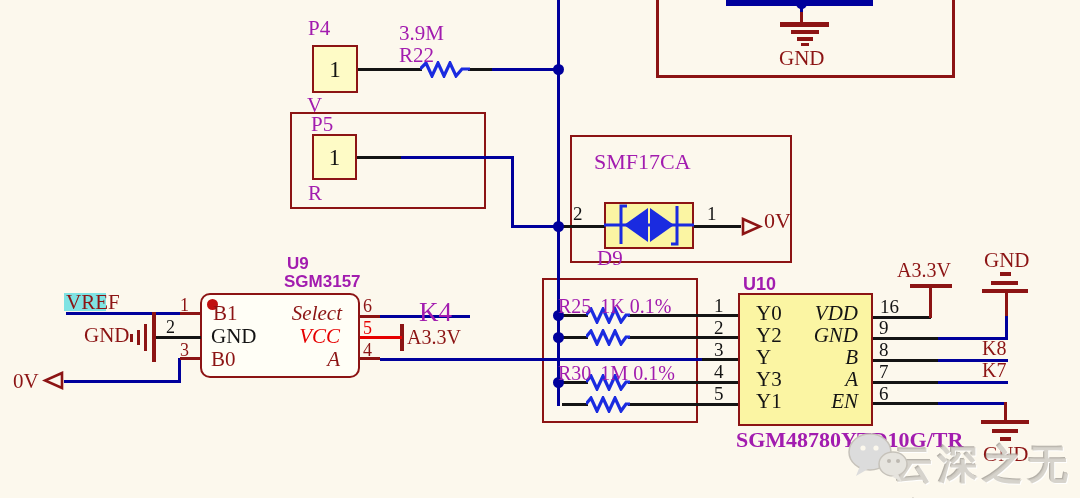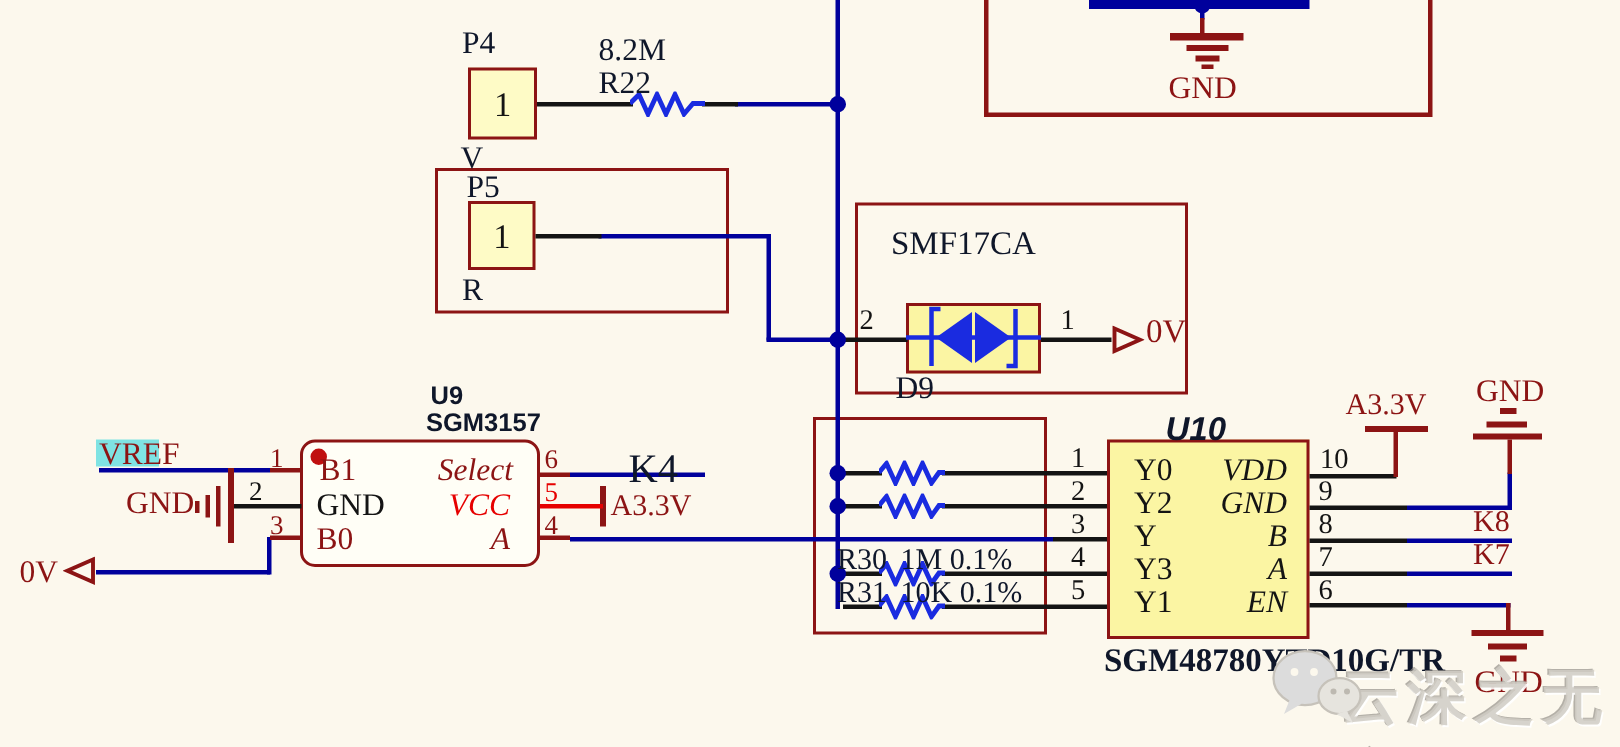--- a/index.html
+++ b/index.html
@@ -1,19 +1,19 @@
 <!DOCTYPE html>
 <html><head>
 <meta charset="utf-8">
 <style>
   html,body{margin:0;padding:0;}
   #canvas{position:relative;width:1080px;height:498px;background:#FCF8ED;overflow:hidden;
           font-family:"Liberation Serif",serif;}
   .t{position:absolute;white-space:nowrap;line-height:1;font-size:21px;}
-  .blue{color:#0f172a}
+  .blue{color:#a21caf}
   .maroon{color:#8C1414}
   .blk{color:#141414}
   .red{color:#E60000}
   .sans{font-family:"Liberation Sans",sans-serif;font-weight:bold;margin-left:21px;}
   .wire{position:absolute;}
   .wb{background:#00009C}
   .wk{background:#141414}
   .wm{background:#8C1414}
   .wr{background:#E60000}
   .dot{position:absolute;width:11px;height:11px;border-radius:50%;background:#00009C;}
@@ -150,21 +150,21 @@
   <svg class="svgel" style="left:741px;top:217px;" width="22" height="19">
     <path d="M2,2 L19,9.5 L2,17 Z" fill="none" stroke="#8C1414" stroke-width="2.6"></path>
     </svg>
   <svg class="svgel" style="left:42px;top:371px;" width="22" height="19">
     <path d="M20,2 L3,9.5 L20,17 Z" fill="none" stroke="#8C1414" stroke-width="2.6"></path>
     </svg>
 
   <div class="t maroon" style="left:779px;top:48px;">GND</div>
 
   <div class="t blue" style="left:308px;top:18px;">P4</div>
-  <div class="t blue" style="left:399px;top:23px;">8.2M</div>
+  <div class="t blue" style="left:399px;top:23px;">3.9M</div>
   <div class="t blue" style="left:399px;top:45px;">R22</div>
   <div class="t blk" style="left:312px;top:45px;width:46px;height:48px;display:flex;align-items:center;justify-content:center;font-size:23px;">1</div>
   <div class="t blue" style="left:307px;top:95px;">V</div>
 
   <div class="t blue" style="left:311px;top:114px;">P5</div>
   <div class="t blk" style="left:312px;top:134px;width:45px;height:46px;display:flex;align-items:center;justify-content:center;font-size:23px;">1</div>
   <div class="t blue" style="left:308px;top:183px;">R</div>
 
   <div class="t blue" style="left:594px;top:151px;font-size:22px;">SMF17CA</div>
   <div class="t blk" style="left:573px;top:204px;font-size:19px;">2</div>
@@ -187,51 +187,51 @@
   <div class="t red" style="left:363px;top:319px;font-size:18px;">5</div>
   <div class="t maroon" style="left:363px;top:341px;font-size:18px;">4</div>
 
   <div style="position:absolute;left:64px;top:293px;width:42px;height:18px;background:#7FE3E3;"></div>
   <div class="t maroon z30" style="left:66px;top:292px;">VREF</div>
   <div class="t maroon" style="left:84px;top:325px;">GND</div>
   <div class="t maroon" style="left:13px;top:371px;">0V</div>
   <div class="t blue" style="left:419px;top:299px;font-size:27px;">K4</div>
   <div class="t maroon" style="left:407px;top:327px;font-size:20px;">A3.3V</div>
 
+  <div class="t blue rowlabel" style="left:558px;top:296px;font-size:20px;">
+    <span>R25</span>
+      <span>1K 0.1%</span>
+    </div>
   <div class="t blue rowlabel" style="left:558px;top:363px;font-size:20px;">
     <span>R30</span>
       <span>1M 0.1%</span>
     </div>
-  <div class="t blue rowlabel" style="left:558px;top:385px;font-size:20px;">
-    <span>R31</span>
-      <span>10K 0.1%</span>
-    </div>
-
-  <div class="t blue sans" style="left:756px;top:275px;font-size:22px;font-style:italic;">U10</div>
+
+  <div class="t blue sans" style="left:722px;top:275px;font-size:18px;">U10</div>
   <div class="t blue" style="left:736px;top:429px;font-size:22px;font-weight:bold;">SGM48780YTD10G/TR</div>
 
   <div class="t blk" style="left:756px;top:303px;">Y0</div>
   <div class="t blk" style="left:756px;top:325px;">Y2</div>
   <div class="t blk" style="left:756px;top:347px;">Y</div>
   <div class="t blk" style="left:756px;top:369px;">Y3</div>
   <div class="t blk" style="left:756px;top:391px;">Y1</div>
 
   <div class="t blk ralign" style="left:780px;top:303px;width:78px;">VDD</div>
   <div class="t blk ralign" style="left:780px;top:325px;width:78px;">GND</div>
   <div class="t blk ralign" style="left:780px;top:347px;width:78px;">B</div>
   <div class="t blk ralign" style="left:780px;top:369px;width:78px;">A</div>
   <div class="t blk ralign" style="left:780px;top:391px;width:78px;">EN</div>
 
   <div class="t blk" style="left:714px;top:296px;font-size:19px;">1</div>
   <div class="t blk" style="left:714px;top:318px;font-size:19px;">2</div>
   <div class="t blk" style="left:714px;top:340px;font-size:19px;">3</div>
   <div class="t blk" style="left:714px;top:362px;font-size:19px;">4</div>
   <div class="t blk" style="left:714px;top:384px;font-size:19px;">5</div>
 
-  <div class="t blk" style="left:880px;top:297px;font-size:19px;">10</div>
+  <div class="t blk" style="left:880px;top:297px;font-size:19px;">16</div>
   <div class="t blk" style="left:879px;top:318px;font-size:19px;">9</div>
   <div class="t blk" style="left:879px;top:340px;font-size:19px;">8</div>
   <div class="t blk" style="left:879px;top:362px;font-size:19px;">7</div>
   <div class="t blk" style="left:879px;top:384px;font-size:19px;">6</div>
 
   <div class="t maroon" style="left:897px;top:260px;font-size:20px;">A3.3V</div>
   <div class="t maroon" style="left:984px;top:250px;">GND</div>
   <div class="t maroon" style="left:982px;top:338px;font-size:20px;">K8</div>
   <div class="t maroon" style="left:982px;top:360px;font-size:20px;">K7</div>
   <div class="t maroon" style="left:983px;top:444px;">GND</div>

